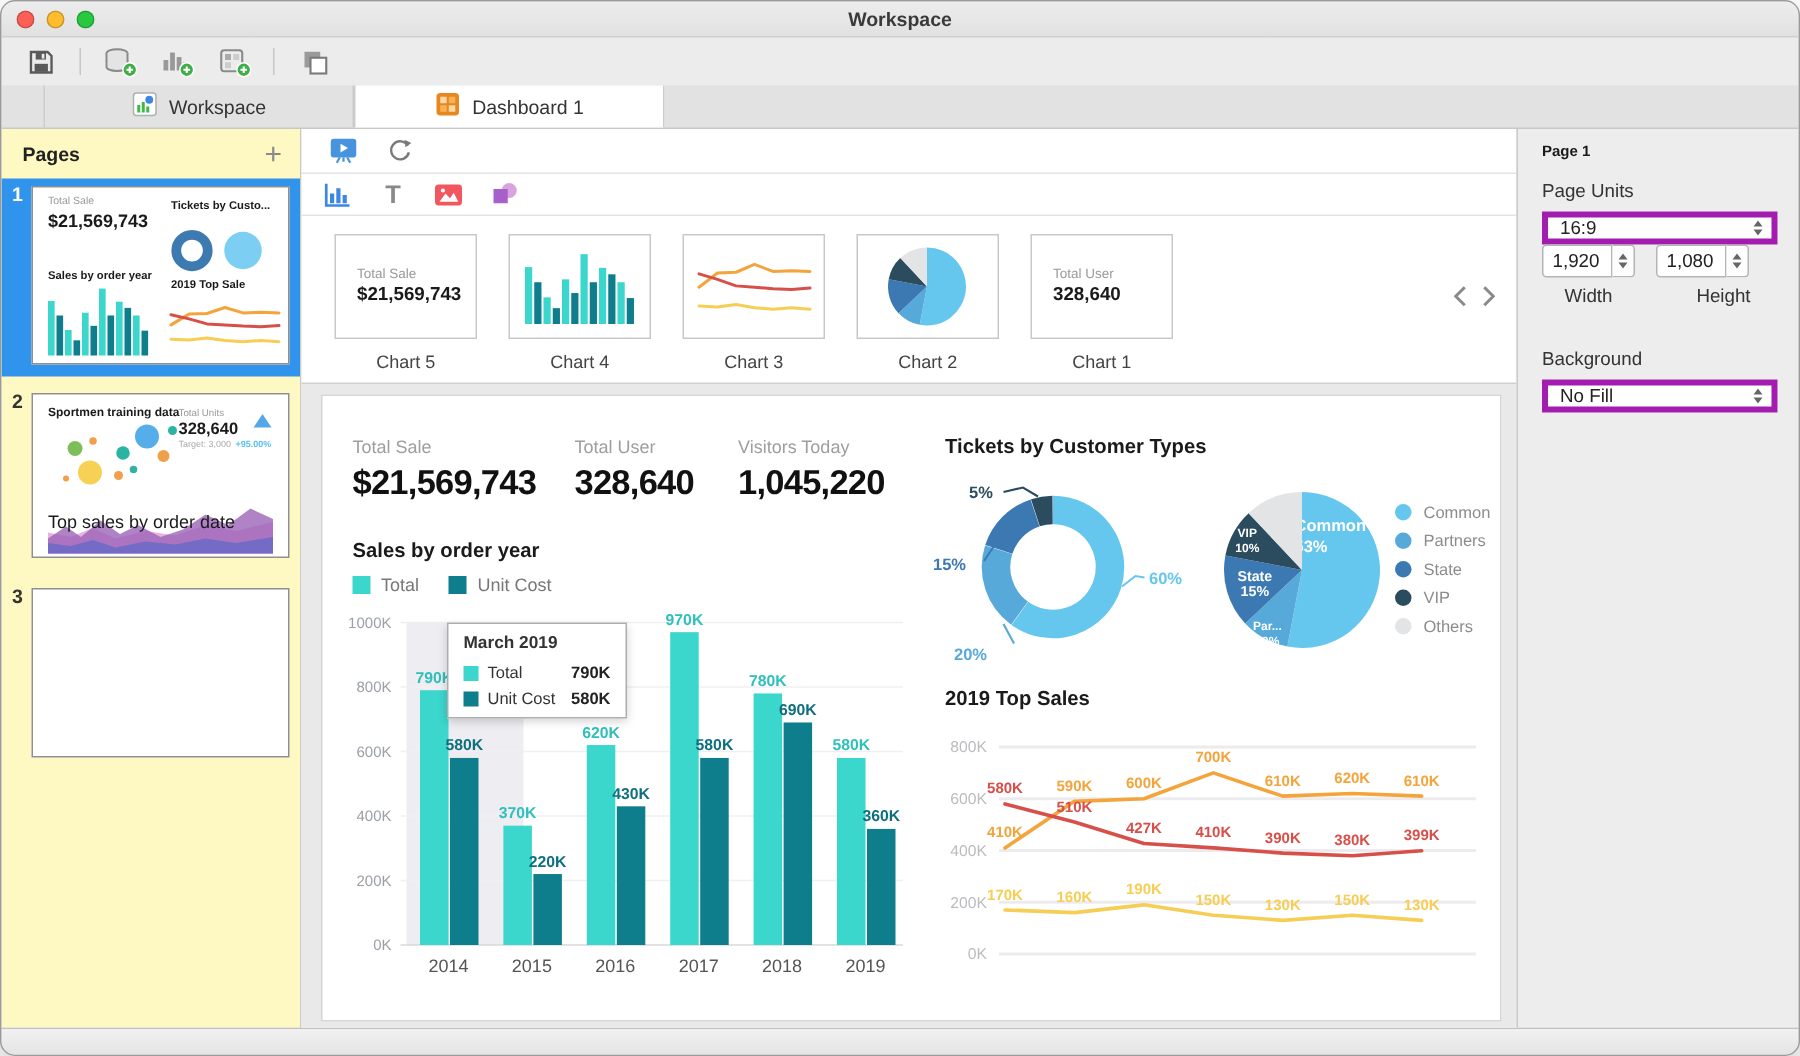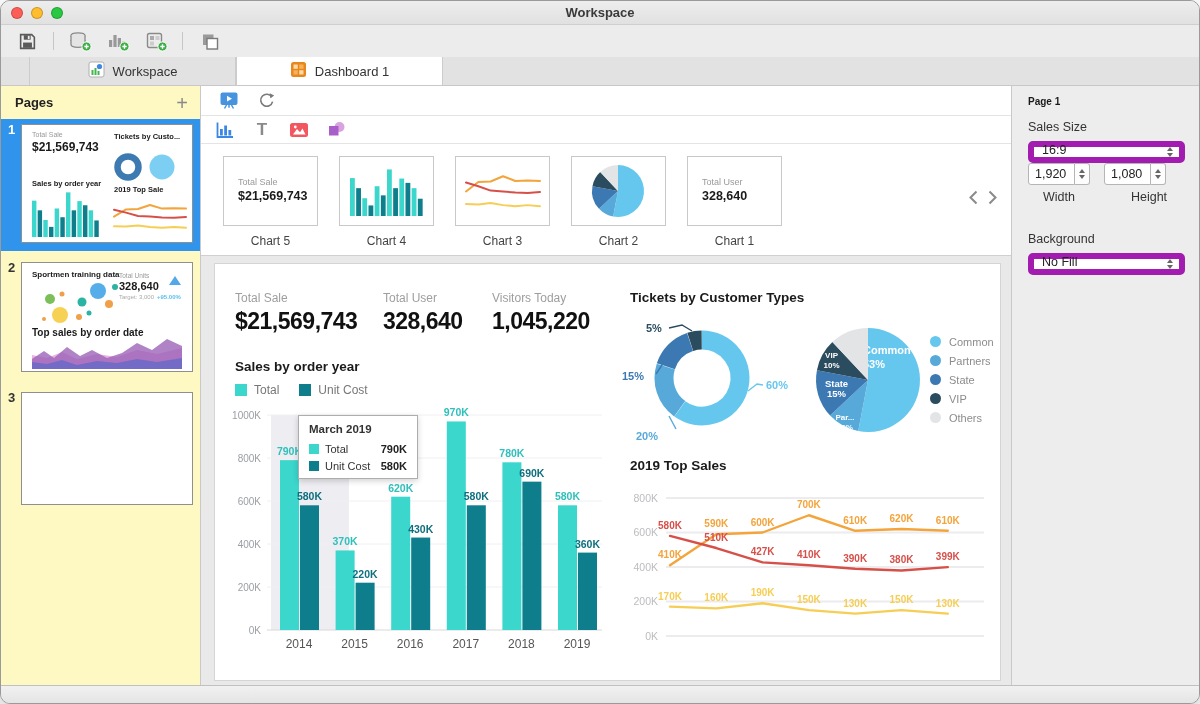--- a/index.html
+++ b/index.html
@@ -40,21 +40,21 @@
   .t1-val{left:10px;top:15px;font-size:12px;font-weight:bold;color:#1a1a1a}
   .t1-tick{left:92px;top:7px;font-size:7.5px;font-weight:bold;color:#1a1a1a}
   .t1-sales{left:10px;top:54px;font-size:7.5px;font-weight:bold;color:#1a1a1a}
   .t1-top{left:92px;top:60px;font-size:7.5px;font-weight:bold;color:#1a1a1a}
   .t2-title{left:10px;top:7px;font-size:8px;font-weight:bold;color:#1a1a1a}
   .t2-ulab{left:97px;top:9px;font-size:6.5px;color:#999}
   .t2-uval{left:97px;top:17px;font-size:11px;font-weight:bold;color:#1a1a1a}
   .t2-target{left:97px;top:31px;font-size:6px;color:#aaa}
   .t2-delta{left:135px;top:31px;font-size:6px;font-weight:bold;color:#55c0ef}
   .t2-tri{position:absolute; left:147px; top:13px; width:0;height:0; border-left:6px solid transparent; border-right:6px solid transparent; border-bottom:9px solid #54a8e8;}
-  .t2-bottom{left:10px;top:64px;font-size:10px;font-weight:bold;color:#1a1a1a}
+  .t2-bottom{left:10px;top:78px;font-size:12px;font-weight:normal;color:#1a1a1a}
   .thumb-svg{position:absolute; left:0; top:0;}
   
   .center { flex:1; display:flex; flex-direction:column; background:#fff; min-width:0; }
   .gal-row1 { height:30px; border-bottom:1px solid #e4e4e4; display:flex; align-items:center; gap:13px; padding-left:16px; }
   .gal-row2 { height:28px; border-bottom:1px solid #e4e4e4; display:flex; align-items:center; gap:13px; padding-left:12px; }
   .strip { position:relative; height:112px; border-bottom:1px solid #d0d0d0; }
   .cards { position:absolute; left:22px; top:12px; display:flex; gap:21px; }
   .g-card { width:95px; }
   .g-box { width:95px; height:70px; border:1px solid #c8c8c8; background:#fff; position:relative; }
   .g-lbl { text-align:center; font-size:12px; color:#444; margin-top:8px; }
@@ -83,22 +83,22 @@
                  border:1px solid #adadad; box-shadow:0 2px 6px rgba(0,0,0,.18); z-index:5; padding:7px 10px 0 10px;}
   .tt-title { font-size:11.5px; font-weight:bold; color:#333; margin-bottom:5px; }
   .tt-row { display:flex; align-items:center; gap:6px; height:17px; }
   .tt-sw { width:10px; height:10px; flex:none; }
   .tt-name { font-size:11px; color:#333; flex:1; }
   .tt-val { font-size:11px; font-weight:bold; color:#222; }
   
   .inspector { width:188px; background:#ededed; border-left:1px solid #c9c9c9; flex:none; position:relative; padding:10px 16px; }
   .insp-title { font-size:10px; font-weight:bold; color:#1a1a1a; }
   .insp-lab { font-size:12.5px; color:#333; margin-top:13px; }
-  .sel { margin-top:7px; width:157px; height:22px; background:#fff; border:6px solid #a21caf; border-radius:5px;
-         display:flex; align-items:flex-end; justify-content:space-between; padding:0 6px 0 8px; font-size:12.5px; color:#222; }
+  .sel { margin-top:7px; width:157px; height:22px; background:#fff; border:4px solid #a21caf; border-radius:0;
+         display:flex; align-items:center; justify-content:space-between; padding:0 6px 0 8px; font-size:12.5px; color:#222; }
   .dims { display:flex; gap:14px; }
   .dim { display:flex; }
   .dim input { width:47px; height:22px; border:1px solid #b5b5b5; border-radius:3px 0 0 3px; font-size:12.5px;
                padding-left:6px; font-family:"Liberation Sans",sans-serif; color:#222; }
   .stepper { width:15px; height:22px; border:1px solid #b5b5b5; border-left:none; border-radius:0 3px 3px 0;
              background:#fdfdfd; display:flex; flex-direction:column; align-items:center; justify-content:center; gap:2px; }
   .arr-up { width:0;height:0;border-left:3.5px solid transparent;border-right:3.5px solid transparent;border-bottom:4px solid #666;}
   .arr-dn { width:0;height:0;border-left:3.5px solid transparent;border-right:3.5px solid transparent;border-top:4px solid #666;}
   .dim-labels { display:flex; margin-top:5px; }
   .dim-lab { font-size:12.5px; color:#333; width:62px; text-align:center; }
@@ -545,21 +545,21 @@
               <text x="233.2" y="122.57499999999999" fill="#f6ce55" font-size="10" text-anchor="middle" font-weight="bold">130K</text>
               <text x="279.5" y="119.125" fill="#f6ce55" font-size="10" text-anchor="middle" font-weight="bold">150K</text>
               <text x="325.79999999999995" y="122.57499999999999" fill="#f6ce55" font-size="10" text-anchor="middle" font-weight="bold">130K</text>
             </svg>
         </div>
       </div>
     </div>
 
     <div class="inspector">
       <div class="insp-title">Page 1</div>
-      <div class="insp-lab">Sales Size</div>
+      <div class="insp-lab">Page Units</div>
       <div class="sel">
         <span>16:9</span>
         <span style="display:flex;flex-direction:column;gap:2px;">
             <span class="arr-up"></span>
             <span class="arr-dn"></span>
           </span>
       </div>
       <div class="dims">
         <div class="dim">
           <input value="1,920" style="">

